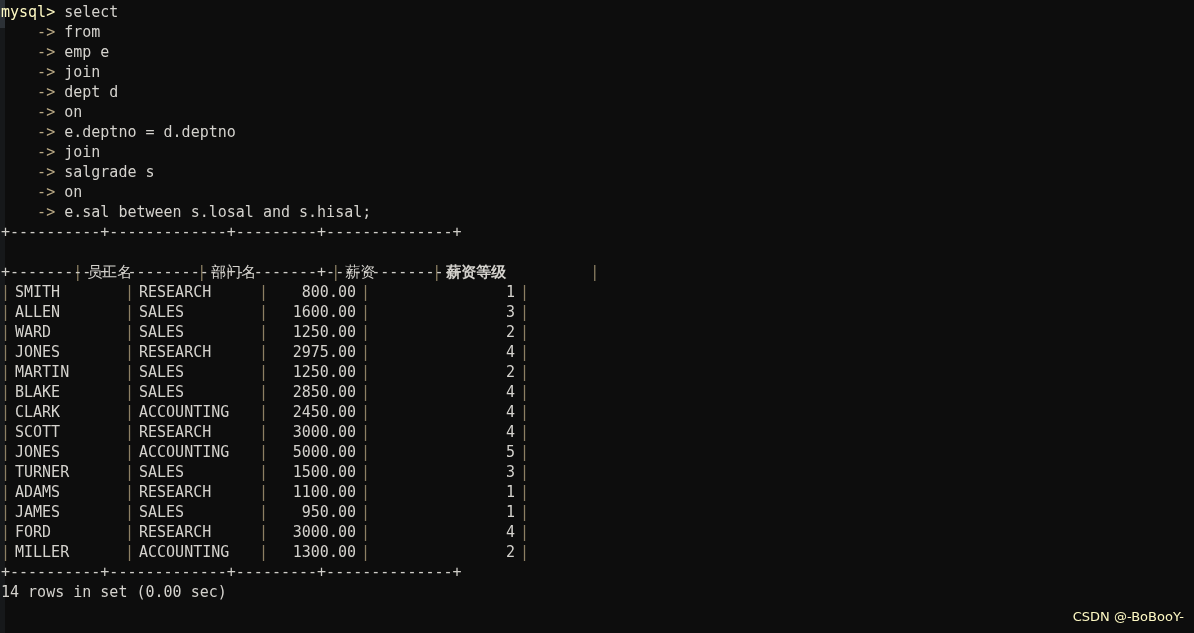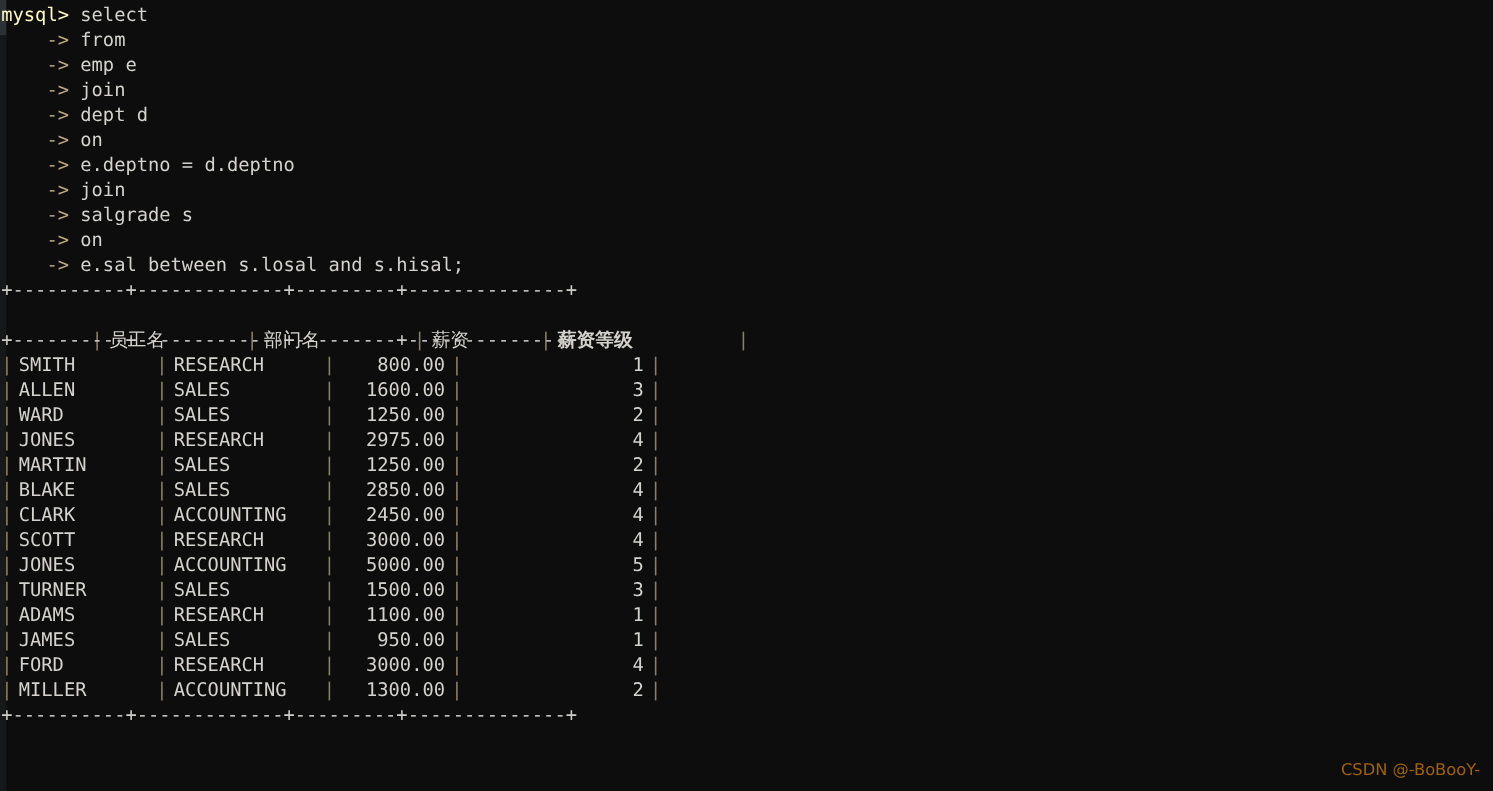--- a/index.html
+++ b/index.html
@@ -82,21 +82,21 @@
   .cjk {
     font-family: "DejaVu Sans", "Liberation Sans", sans-serif;
     font-size: 15px;
   }
   #watermark {
     position: absolute;
     right: 10px;
     bottom: 6px;
     font-family: "DejaVu Sans", "Liberation Sans", sans-serif;
     font-size: 13px;
-    color: #a16207;
+    color: #fef9c3;
     white-space: pre;
   }
 </style>
 </head>
 <body>
 
 <div id="terminal">
 
   <div id="left-gutter">
     <div id="scroll-thumb"></div>
@@ -142,16 +142,17 @@
           <div class="line"><span class="bar">|</span><span class="cell l-ename">TURNER</span><span class="bar">|</span><span class="cell l-dname">SALES</span><span class="bar">|</span><span class="cell l-sal">1500.00</span><span class="bar">|</span><span class="cell l-grade">3</span><span class="bar">|</span></div>
           <div class="line"><span class="bar">|</span><span class="cell l-ename">ADAMS</span><span class="bar">|</span><span class="cell l-dname">RESEARCH</span><span class="bar">|</span><span class="cell l-sal">1100.00</span><span class="bar">|</span><span class="cell l-grade">1</span><span class="bar">|</span></div>
           <div class="line"><span class="bar">|</span><span class="cell l-ename">JAMES</span><span class="bar">|</span><span class="cell l-dname">SALES</span><span class="bar">|</span><span class="cell l-sal">950.00</span><span class="bar">|</span><span class="cell l-grade">1</span><span class="bar">|</span></div>
           <div class="line"><span class="bar">|</span><span class="cell l-ename">FORD</span><span class="bar">|</span><span class="cell l-dname">RESEARCH</span><span class="bar">|</span><span class="cell l-sal">3000.00</span><span class="bar">|</span><span class="cell l-grade">4</span><span class="bar">|</span></div>
           <div class="line"><span class="bar">|</span><span class="cell l-ename">MILLER</span><span class="bar">|</span><span class="cell l-dname">ACCOUNTING</span><span class="bar">|</span><span class="cell l-sal">1300.00</span><span class="bar">|</span><span class="cell l-grade">2</span><span class="bar">|</span></div>
         </div>
 
       <div class="line rule">+----------+-------------+---------+--------------+</div>
     </div>
 
+    <div class="line">14 rows in set (0.00 sec)</div>
   </div>
 
   <div id="watermark">CSDN @-BoBooY-</div>
 </div>
 
 </body></html>

